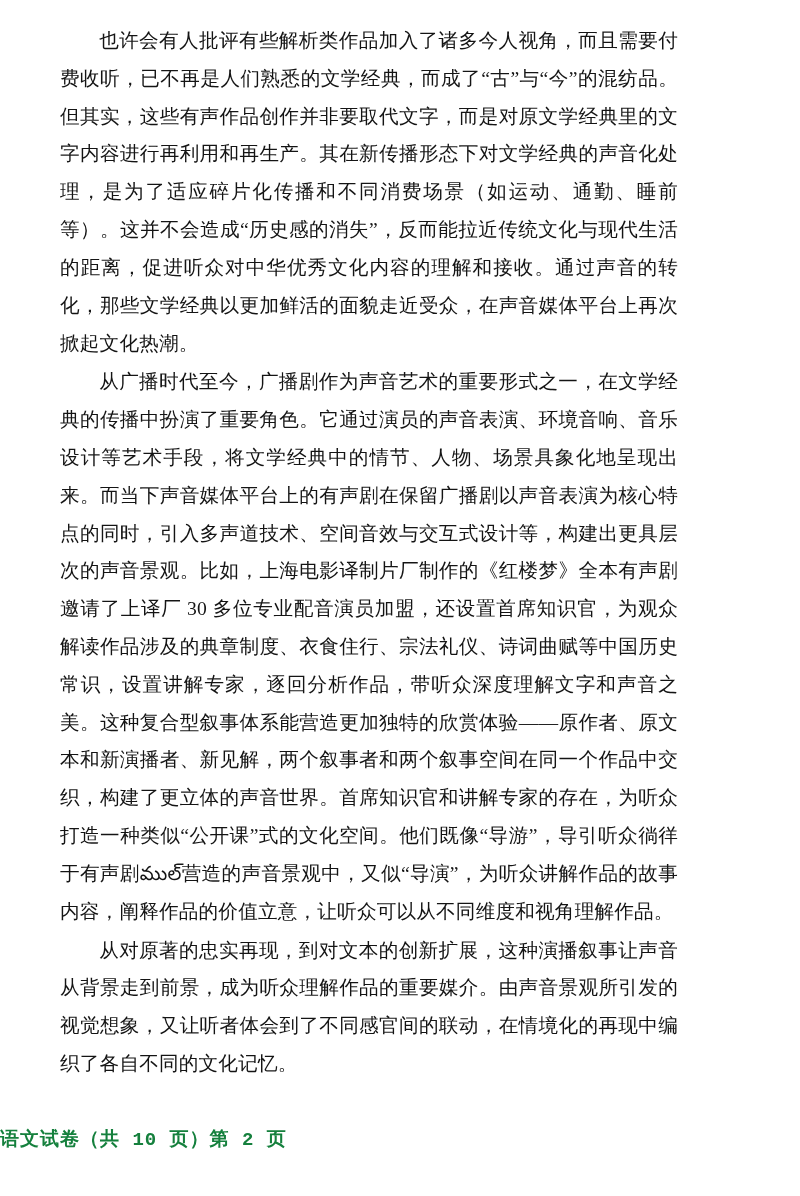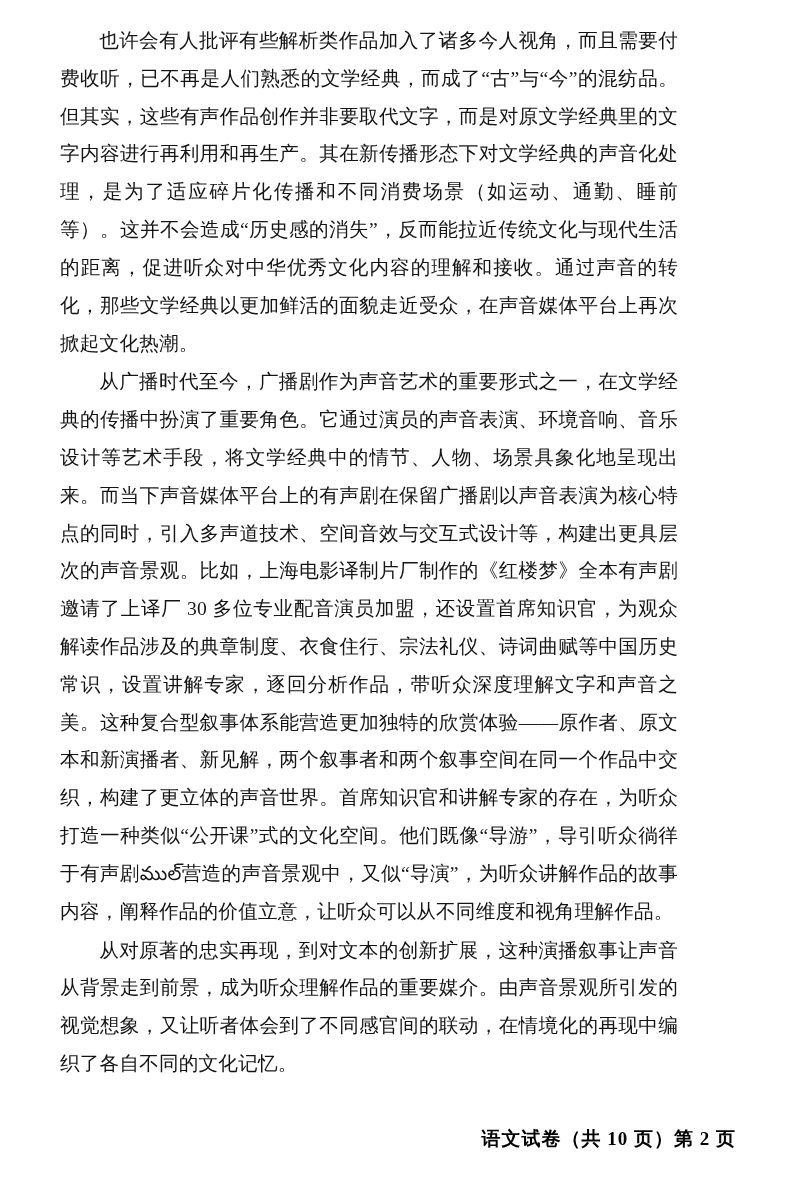--- a/index.html
+++ b/index.html
@@ -34,25 +34,25 @@
   }
   .para {
     margin: 0 0 1px 0;
     text-indent: 2em;
   }
   .footer {
     position: absolute;
     left: 0;
     right: 0;
     bottom: 44px;
-    text-align: right;
+    text-align: left;
     font-size: 19px;
     letter-spacing: 1px;
-    color: #000000;
-    font-family: Liberation Serif, serif;
+    color: #15803d;
+    font-family: Liberation Mono, monospace;
     font-weight: 600;
   }
 </style>
 </head>
 <body>
 
 <div class="page">
   <div class="body-text">
     <p class="para">也许会有人批评有些解析类作品加入了诸多今人视角，而且需要付费收听，已不再是人们熟悉的文学经典，而成了“古”与“今”的混纺品。但其实，这些有声作品创作并非要取代文字，而是对原文学经典里的文字内容进行再利用和再生产。其在新传播形态下对文学经典的声音化处理，是为了适应碎片化传播和不同消费场景（如运动、通勤、睡前等）。这并不会造成“历史感的消失”，反而能拉近传统文化与现代生活的距离，促进听众对中华优秀文化内容的理解和接收。通过声音的转化，那些文学经典以更加鲜活的面貌走近受众，在声音媒体平台上再次掀起文化热潮。</p>
     <p class="para">从广播时代至今，广播剧作为声音艺术的重要形式之一，在文学经典的传播中扮演了重要角色。它通过演员的声音表演、环境音响、音乐设计等艺术手段，将文学经典中的情节、人物、场景具象化地呈现出来。而当下声音媒体平台上的有声剧在保留广播剧以声音表演为核心特点的同时，引入多声道技术、空间音效与交互式设计等，构建出更具层次的声音景观。比如，上海电影译制片厂制作的《红楼梦》全本有声剧邀请了上译厂 30 多位专业配音演员加盟，还设置首席知识官，为观众解读作品涉及的典章制度、衣食住行、宗法礼仪、诗词曲赋等中国历史常识，设置讲解专家，逐回分析作品，带听众深度理解文字和声音之美。这种复合型叙事体系能营造更加独特的欣赏体验——原作者、原文本和新演播者、新见解，两个叙事者和两个叙事空间在同一个作品中交织，构建了更立体的声音世界。首席知识官和讲解专家的存在，为听众打造一种类似“公开课”式的文化空间。他们既像“导游”，导引听众徜徉于有声剧ముల్营造的声音景观中，又似“导演”，为听众讲解作品的故事内容，阐释作品的价值立意，让听众可以从不同维度和视角理解作品。</p>

